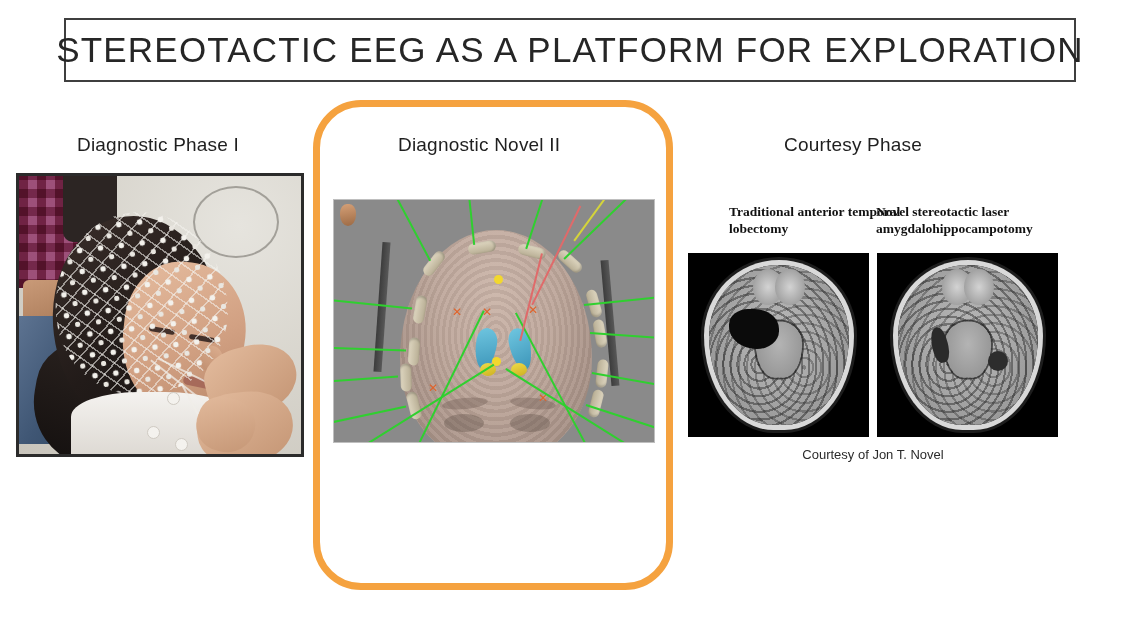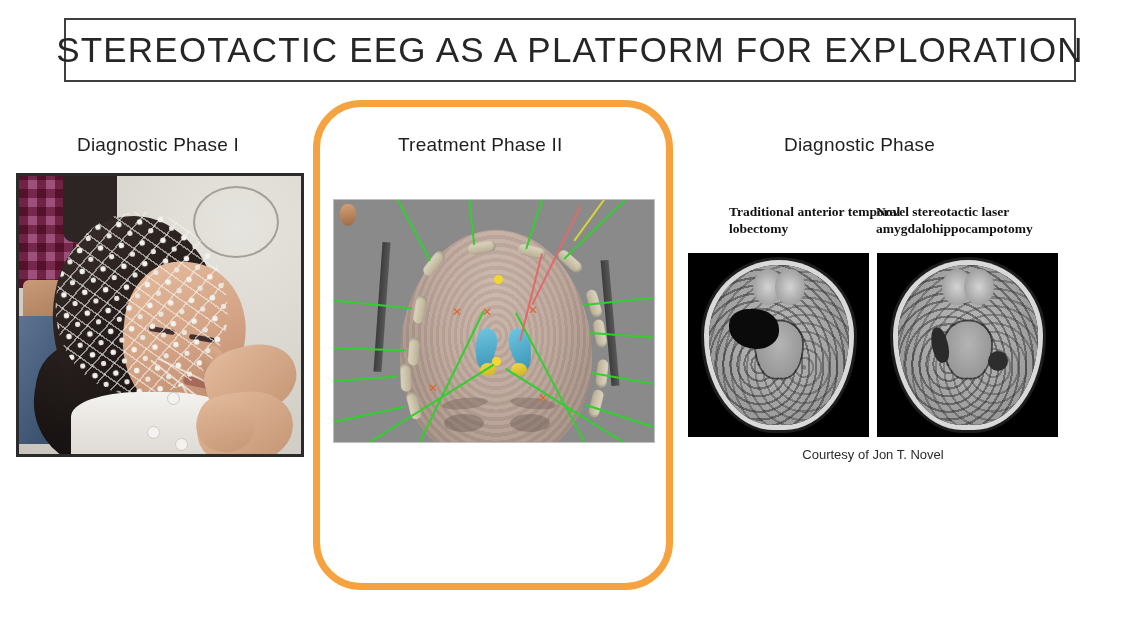--- a/index.html
+++ b/index.html
@@ -403,22 +403,22 @@
 </head>
 <body>
 
 <div class="title-box">
   <span class="title-text">STEREOTACTIC EEG AS A PLATFORM FOR EXPLORATION</span>
 </div>
 
 <div class="highlight-box"></div>
 
 <div class="phase-label" id="lbl-p1">Diagnostic Phase I</div>
-<div class="phase-label" id="lbl-p2">Treatment Phase II</div>
-<div class="phase-label" id="lbl-p3">Diagnostic Phase</div>
+<div class="phase-label" id="lbl-p2">Diagnostic Novel II</div>
+<div class="phase-label" id="lbl-p3">Courtesy Phase</div>
 
 <div class="eeg-photo">
   <div class="eeg-inner">
     <div class="eeg-wall"></div>
     <div class="eeg-ring"></div>
     <div class="eeg-plaid"></div>
     <div class="eeg-arm"></div>
     <div class="eeg-jeans"></div>
     <div class="eeg-darkhair-bg"></div>
 

